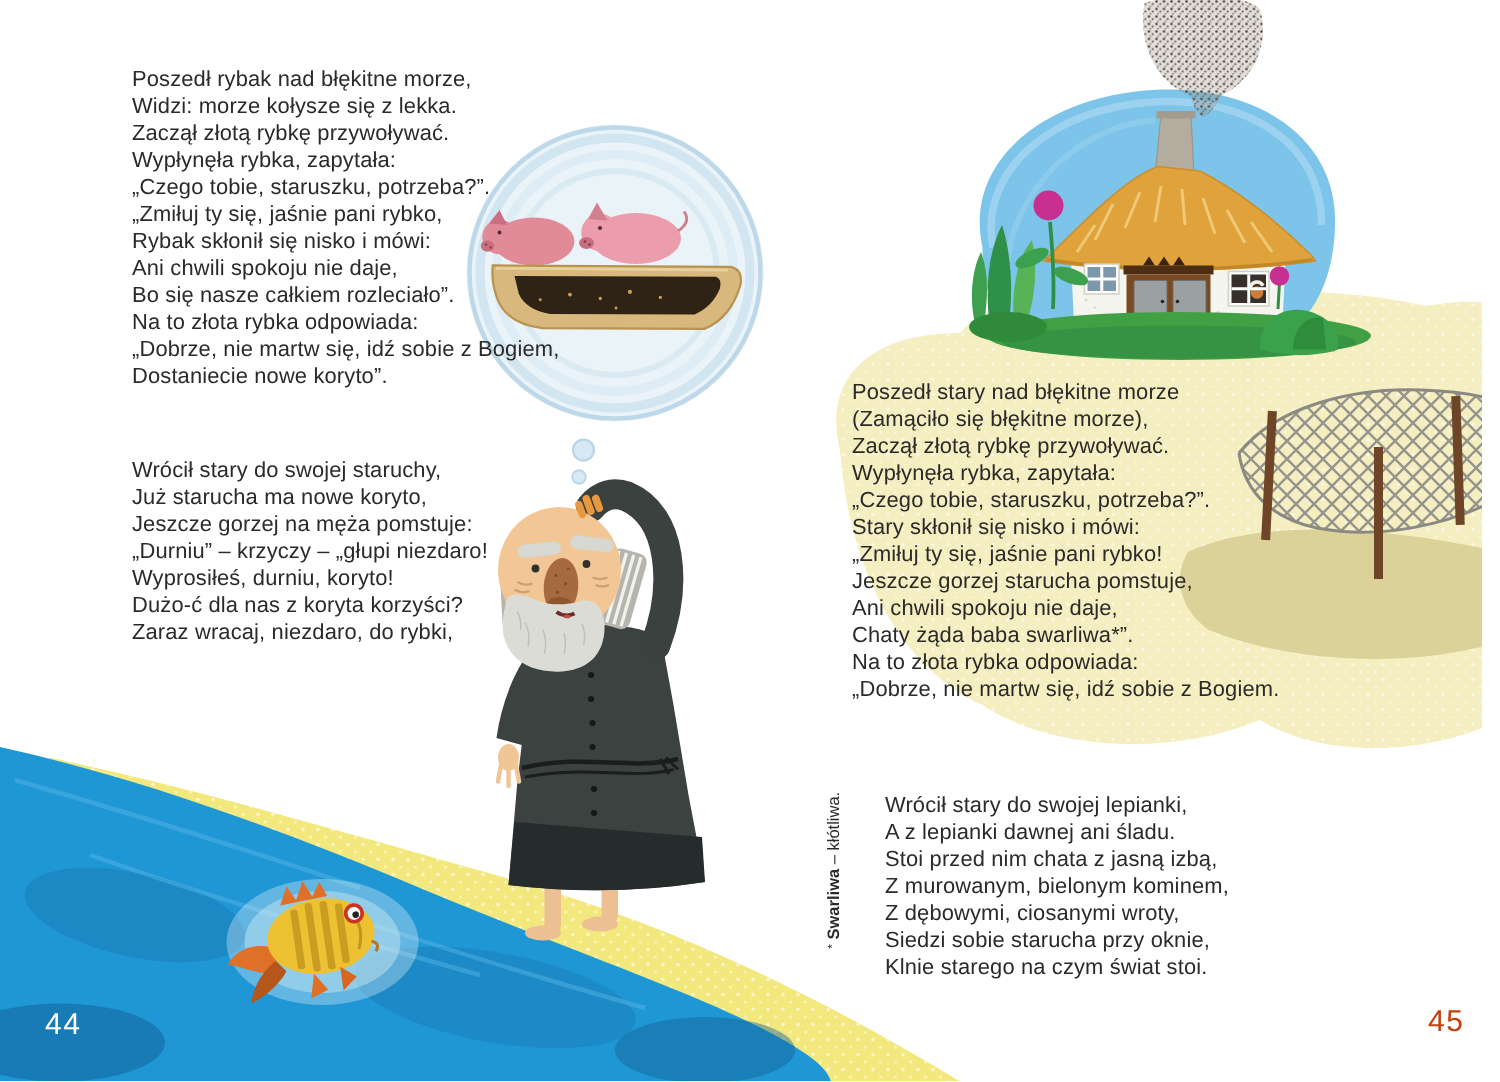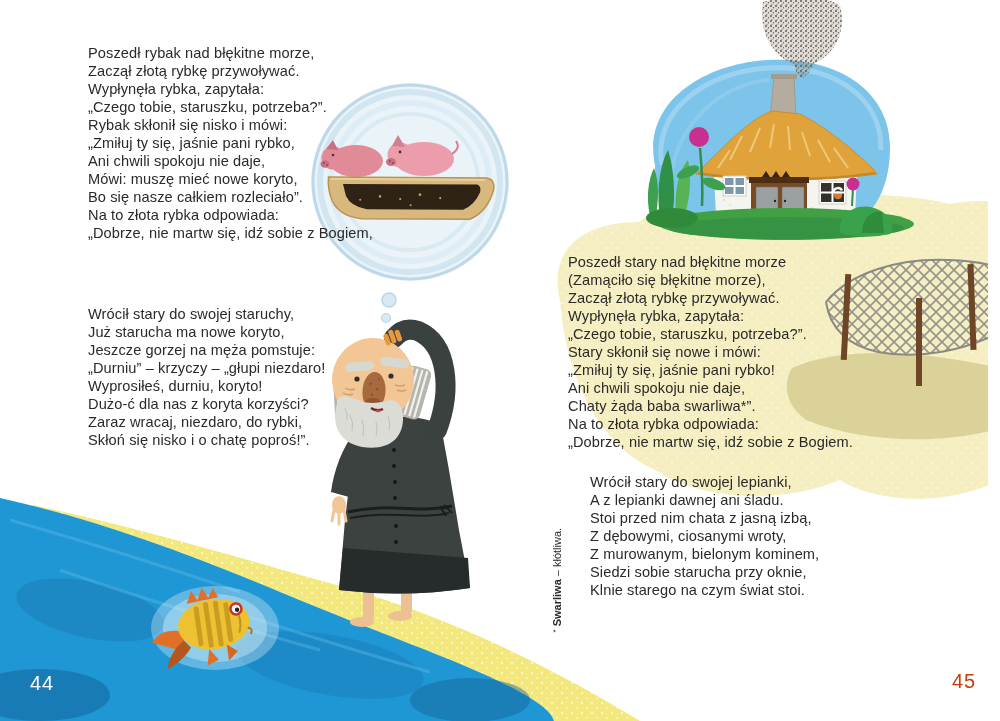--- a/index.html
+++ b/index.html
@@ -4,21 +4,21 @@
 <style>
   html,body{margin:0;padding:0;background:#ffffff;}
   #spread{position:relative;width:988px;height:721px;background:#ffffff;overflow:hidden;
           font-family:"Liberation Sans","DejaVu Sans",sans-serif;color:#2b2a28;}
   svg{position:absolute;display:block;}
   .poem{position:absolute;font-size:14.6px;line-height:18px;letter-spacing:0.1px;white-space:nowrap;}
   .poem .line{height:18px;}
   #poem-left-1{left:88px;top:44px;}
   #poem-left-2{left:88px;top:305px;}
   #poem-right-1{left:568px;top:253px;}
-  #poem-right-2{left:590px;top:473px;}
+  #poem-right-2{left:590px;top:528px;}
   .pagenum{position:absolute;font-size:20px;font-weight:normal;letter-spacing:1px;}
   #pagenum-left{left:30px;top:672px;color:#ffffff;}
   #pagenum-right{left:952px;top:670px;color:#c2410c;}
   #footnote{position:absolute;left:497px;top:564px;width:122px;height:15px;
             transform:rotate(-90deg);transform-origin:50% 50%;
             font-size:11px;color:#2b2a28;white-space:nowrap;}
   #footnote .marker{font-size:8px;vertical-align:top;}
   #footnote .term{font-weight:bold;}
   #illus-shore{left:0;top:455px;}
   #illus-man{left:315px;top:290px;}
@@ -330,60 +330,61 @@
       <g transform="rotate(-20 392 340)" fill="#e8993f">
         <rect x="385" y="332" width="5" height="12" rx="2.5"></rect>
         <rect x="391" y="330" width="5" height="14" rx="2.5"></rect>
         <rect x="397" y="332" width="5" height="12" rx="2.5"></rect>
       </g>
     </g>
   </svg>
 
   <div id="poem-left-1" class="poem">
       <div class="line">Poszedł rybak nad błękitne morze,</div>
+      <div class="line">Widzi: morze kołysze się z lekka.</div>
       <div class="line">Zaczął złotą rybkę przywoływać.</div>
       <div class="line">Wypłynęła rybka, zapytała:</div>
       <div class="line">„Czego tobie, staruszku, potrzeba?”.</div>
+      <div class="line">„Zmiłuj ty się, jaśnie pani rybko,</div>
       <div class="line">Rybak skłonił się nisko i mówi:</div>
-      <div class="line">„Zmiłuj ty się, jaśnie pani rybko,</div>
       <div class="line">Ani chwili spokoju nie daje,</div>
-      <div class="line">Mówi: muszę mieć nowe koryto,</div>
       <div class="line">Bo się nasze całkiem rozleciało”.</div>
       <div class="line">Na to złota rybka odpowiada:</div>
       <div class="line">„Dobrze, nie martw się, idź sobie z Bogiem,</div>
+      <div class="line">Dostaniecie nowe koryto”.</div>
     </div>
   <div id="poem-left-2" class="poem">
       <div class="line">Wrócił stary do swojej staruchy,</div>
       <div class="line">Już starucha ma nowe koryto,</div>
       <div class="line">Jeszcze gorzej na męża pomstuje:</div>
       <div class="line">„Durniu” – krzyczy – „głupi niezdaro!</div>
       <div class="line">Wyprosiłeś, durniu, koryto!</div>
       <div class="line">Dużo-ć dla nas z koryta korzyści?</div>
       <div class="line">Zaraz wracaj, niezdaro, do rybki,</div>
-      <div class="line">Skłoń się nisko i o chatę poproś!”.</div>
     </div>
   <div id="poem-right-1" class="poem">
       <div class="line">Poszedł stary nad błękitne morze</div>
       <div class="line">(Zamąciło się błękitne morze),</div>
       <div class="line">Zaczął złotą rybkę przywoływać.</div>
       <div class="line">Wypłynęła rybka, zapytała:</div>
       <div class="line">„Czego tobie, staruszku, potrzeba?”.</div>
-      <div class="line">Stary skłonił się nowe i mówi:</div>
+      <div class="line">Stary skłonił się nisko i mówi:</div>
       <div class="line">„Zmiłuj ty się, jaśnie pani rybko!</div>
+      <div class="line">Jeszcze gorzej starucha pomstuje,</div>
       <div class="line">Ani chwili spokoju nie daje,</div>
       <div class="line">Chaty żąda baba swarliwa*”.</div>
       <div class="line">Na to złota rybka odpowiada:</div>
       <div class="line">„Dobrze, nie martw się, idź sobie z Bogiem.</div>
     </div>
   <div id="poem-right-2" class="poem">
       <div class="line">Wrócił stary do swojej lepianki,</div>
       <div class="line">A z lepianki dawnej ani śladu.</div>
       <div class="line">Stoi przed nim chata z jasną izbą,</div>
+      <div class="line">Z murowanym, bielonym kominem,</div>
       <div class="line">Z dębowymi, ciosanymi wroty,</div>
-      <div class="line">Z murowanym, bielonym kominem,</div>
       <div class="line">Siedzi sobie starucha przy oknie,</div>
       <div class="line">Klnie starego na czym świat stoi.</div>
     </div>
 
   <div id="footnote">
     <span class="marker">*</span>
     <span class="term">Swarliwa</span><span> – kłótliwa.</span>
   </div>
 
   <div id="pagenum-left" class="pagenum">44</div>

